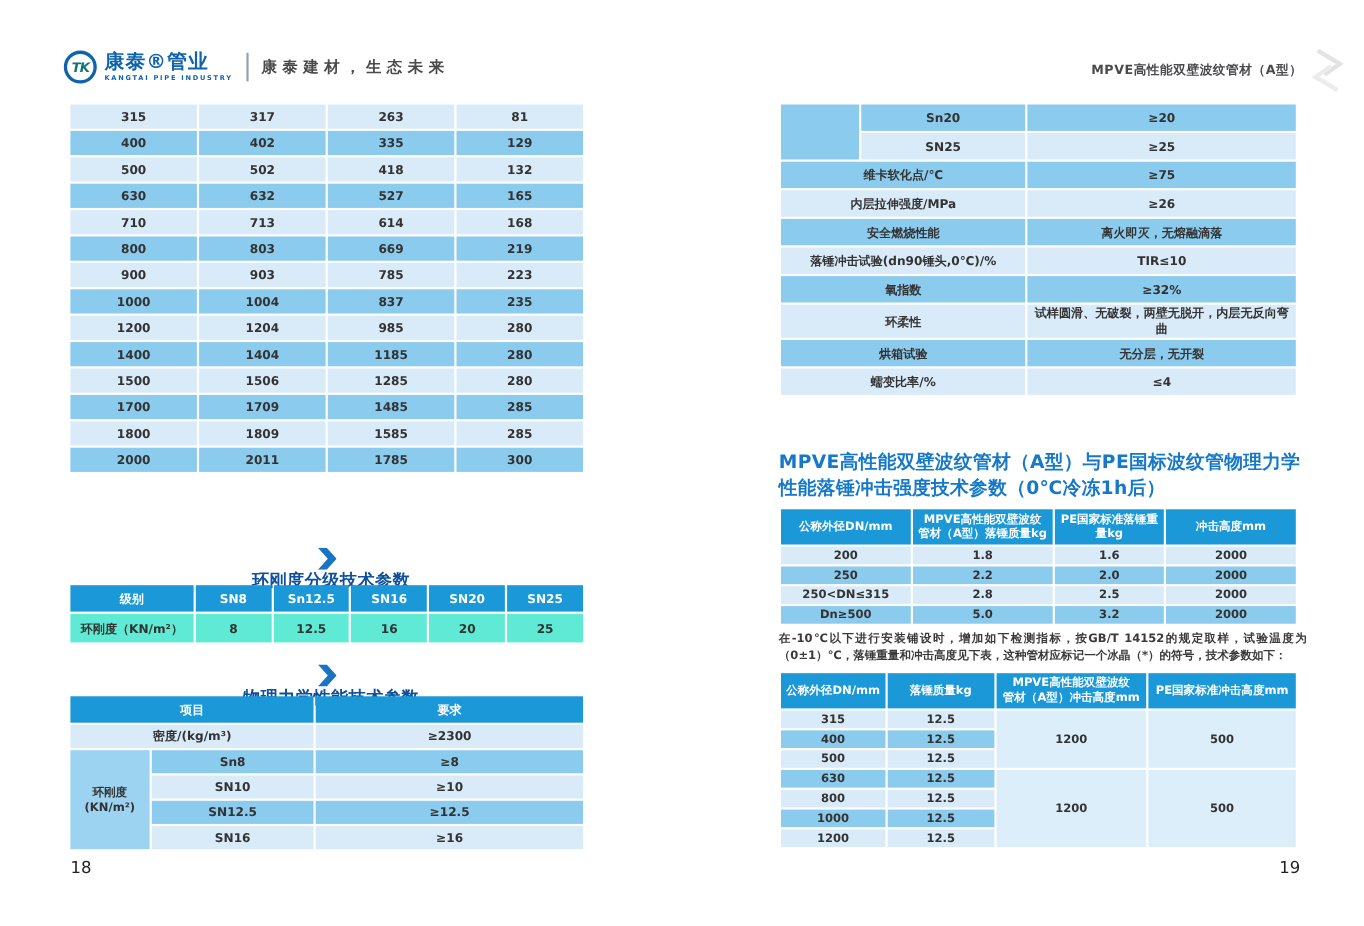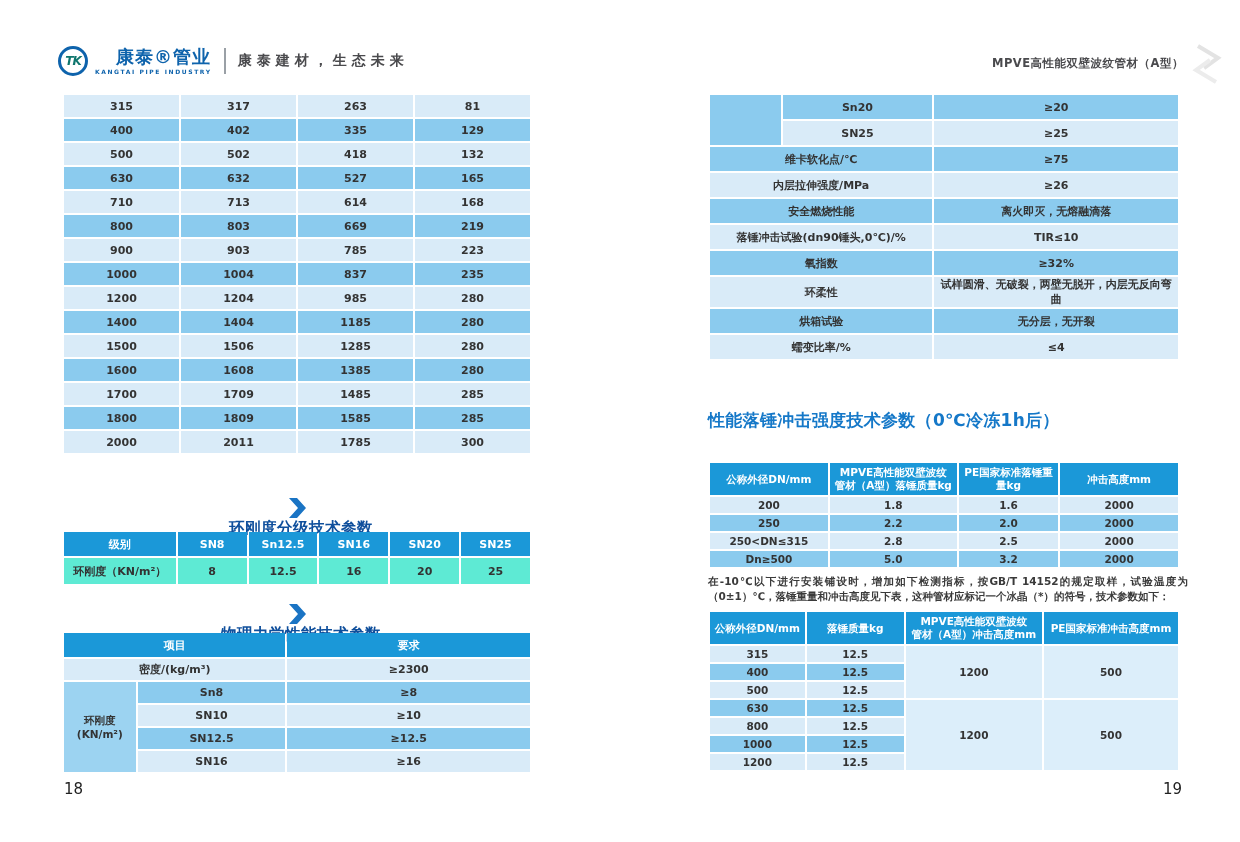--- a/index.html
+++ b/index.html
@@ -5,21 +5,21 @@
   * { margin:0; padding:0; box-sizing:border-box; }
   html,body { width:1240px; height:842px; background:#ffffff; overflow:hidden;
     font-family:"DejaVu Sans","Liberation Sans",sans-serif; }
 
   
   .header-left { position:absolute; left:58px; top:46px; display:flex; align-items:center; }
   .logo-circle { width:30px; height:30px; border:3px solid #0E63AC; border-radius:50%;
     display:flex; align-items:center; justify-content:center; color:#0f766e;
     font-weight:bold; font-style:italic; font-size:12px; letter-spacing:-1px; }
   .logo-text { margin-left:7px; }
-  .brand { color:#0E63AC; font-size:18px; font-weight:bold; letter-spacing:1px; line-height:18px;margin-left:21px; }
+  .brand { color:#0E63AC; font-size:18px; font-weight:bold; letter-spacing:1px; line-height:18px; }
   .brand-sub { color:#0E63AC; font-size:6px; font-weight:bold; letter-spacing:1.6px; margin-top:2px; }
   .hdr-divider { width:2px; height:26px; background:#9aa0a6; margin:0 12px 0 12px; }
   .tagline { color:#4A4A4D; font-size:14px; font-weight:bold; letter-spacing:5px; }
   .header-right { position:absolute; top:56px; right:56px; color:#4A4A4D;
     font-size:11.5px; font-weight:bold; letter-spacing:0.5px; }
   .hdr-ornament { position:absolute; top:44px; right:18px; }
 
   
   .tbl-wrap { position:absolute; }
   table { border-collapse:separate; border-spacing:2px; table-layout:fixed; width:100%; }
@@ -179,26 +179,20 @@
           <td>1185</td>
           <td>280</td>
         </tr>
         <tr>
           <td>1500</td>
           <td>1506</td>
           <td>1285</td>
           <td>280</td>
         </tr>
         <tr>
-          <td>1600</td>
-          <td>1608</td>
-          <td>1385</td>
-          <td>280</td>
-        </tr>
-        <tr>
           <td>1700</td>
           <td>1709</td>
           <td>1485</td>
           <td>285</td>
         </tr>
         <tr>
           <td>1800</td>
           <td>1809</td>
           <td>1585</td>
           <td>285</td>
@@ -352,20 +346,21 @@
         <tr>
           <td colspan="2">蠕变比率/%</td>
           <td>≤4</td>
         </tr>
       </tbody>
 
   </table>
 </div>
 
 <div id="impact-title">
+  <div>MPVE高性能双壁波纹管材（A型）与PE国标波纹管物理力学</div>
   <div>性能落锤冲击强度技术参数（0℃冷冻1h后）</div>
 </div>
 
 <div class="tbl-wrap" id="impact-wrap">
   <table id="impact-table">
     <colgroup>
         <col style="width:25.5%">
         <col style="width:27.5%">
         <col style="width:21.5%">
         <col style="width:25.5%">

